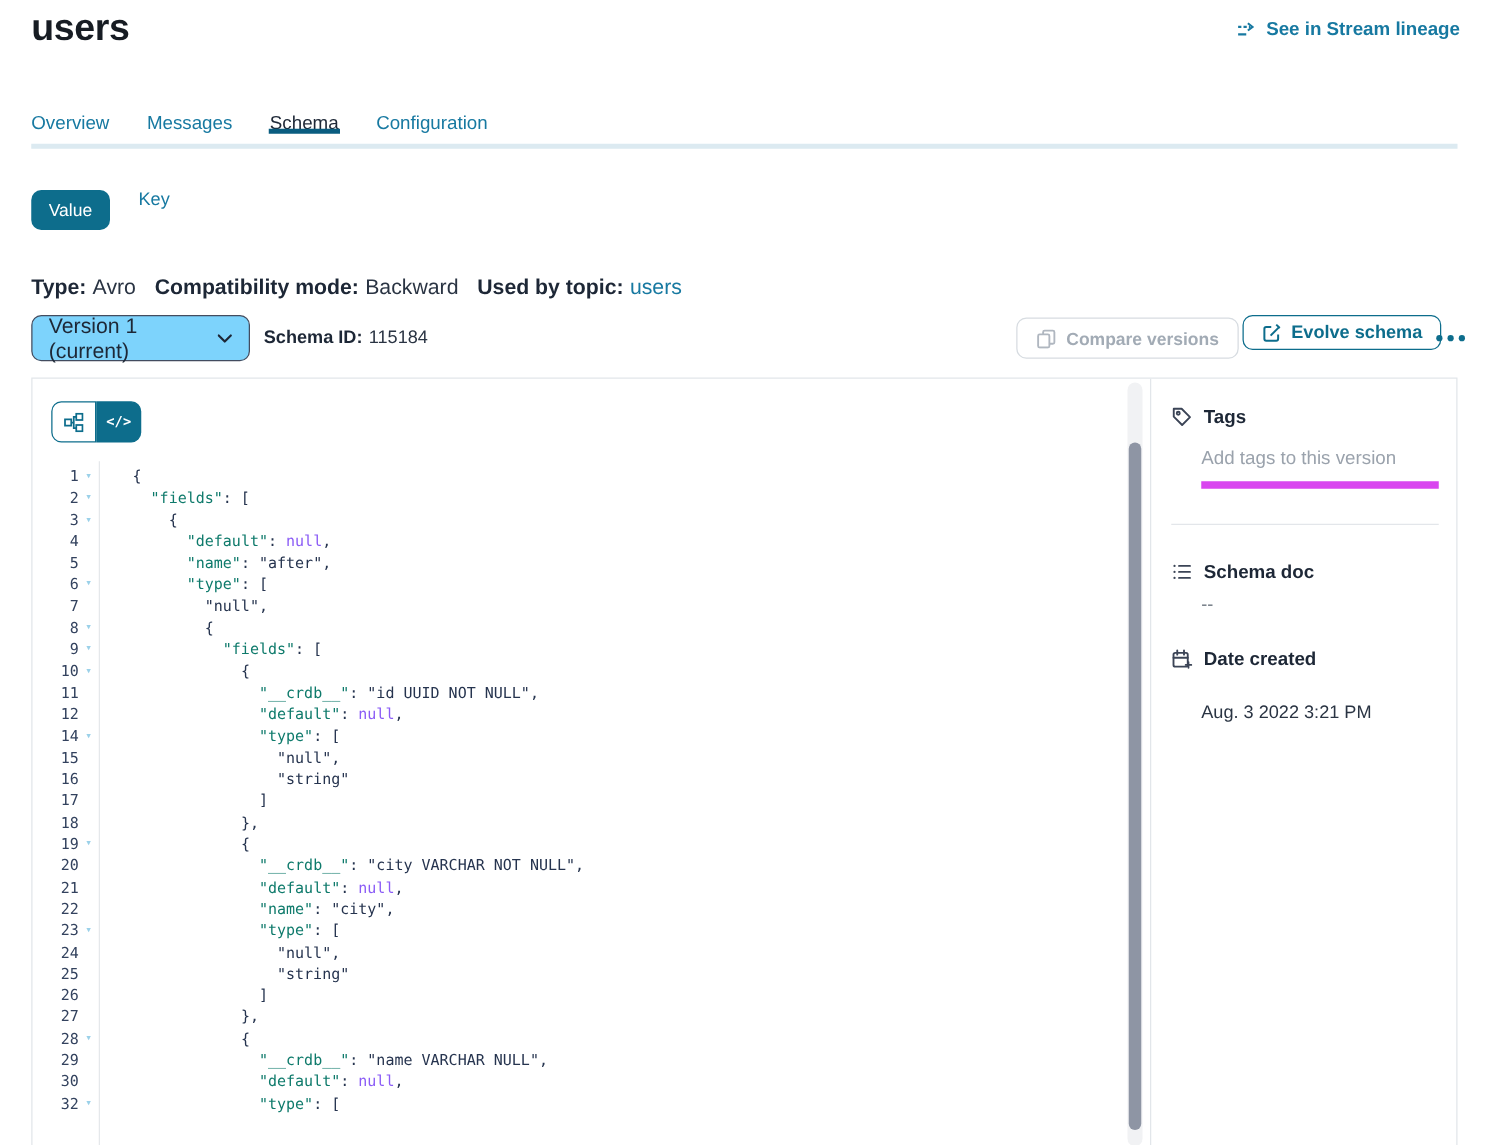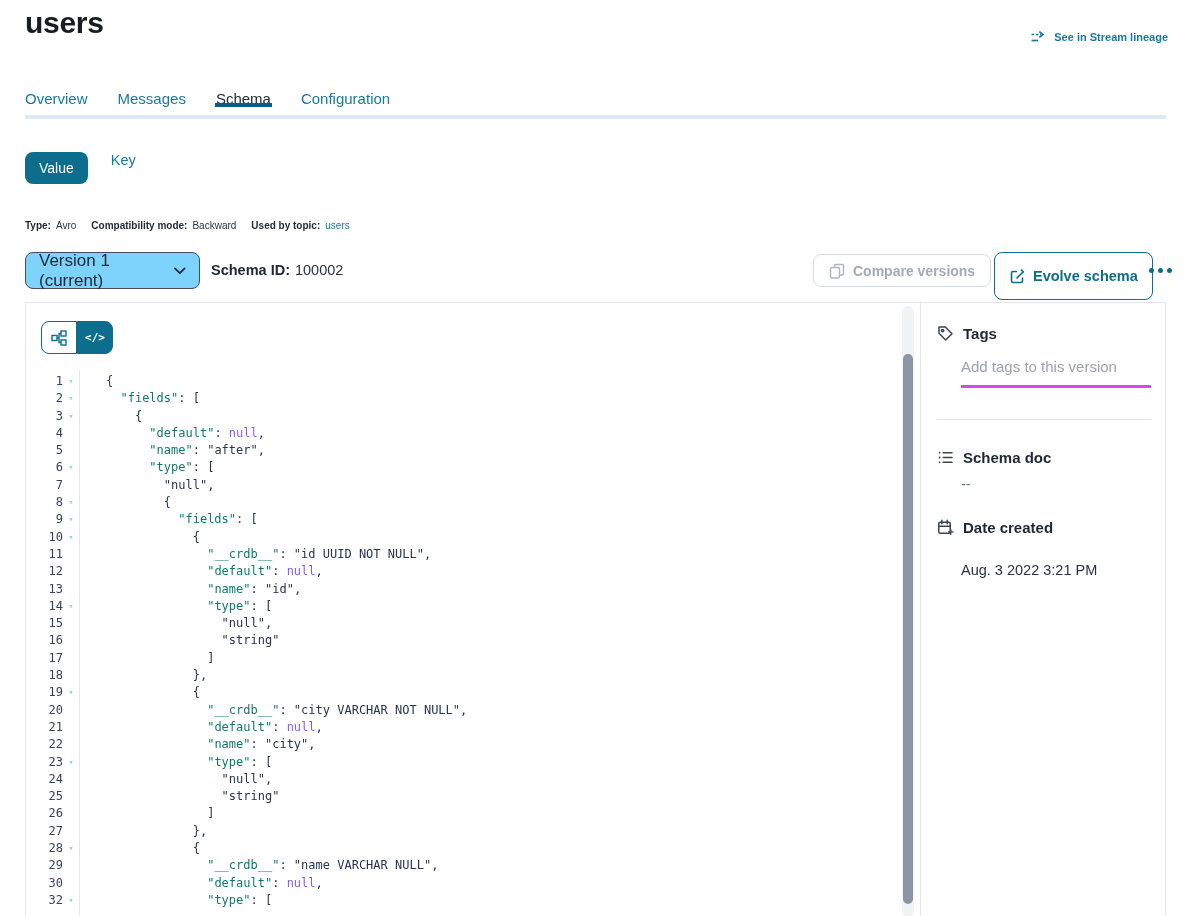--- a/index.html
+++ b/index.html
@@ -10,23 +10,23 @@
     background: #ffffff;
     font-family: "Liberation Sans", sans-serif;
     color: #1e2837;
   }
   
   .page-title {
     position: absolute; left: 25px; top: 6px;
     font-size: 30px; font-weight: 800; color: #171c23; letter-spacing: -0.3px;
   }
   .lineage-link {
-    position: absolute; top: 29px; right: 21px;
+    position: absolute; top: 15px; right: 21px;
     display: flex; align-items: center; gap: 7px;
-    color: #1779a1; font-size: 11px; font-weight: 600; cursor: pointer;
+    color: #1779a1; font-size: 15px; font-weight: 600; cursor: pointer;
   }
   
   .tabs { position: absolute; left: 25px; top: 90px; display: flex; gap: 30px; }
   .tab {
     position: relative; font-size: 15px; font-weight: 500; color: #1779a1;
     padding-bottom: 0; cursor: pointer;
   }
   .tab.active { color: #1d2736; }
   .tab.active::after {
     content: ""; position: absolute; left: -1px; right: -1px; bottom: 0; height: 4px;
@@ -37,41 +37,41 @@
     background: #dceaf1;
   }
   
   .vk-row { position: absolute; left: 25px; top: 152px; display: flex; align-items: flex-start; gap: 23px; }
   .btn-value {
     background: #0d6d8c; color: #fff; border: none; border-radius: 8px;
     padding: 8px 14px; font-size: 14px; font-family: inherit; cursor: pointer;
   }
   .link-key { color: #1779a1; font-size: 14.5px; font-weight: 500; cursor: pointer; }
   
-  .meta-bar { position: absolute; left: 25px; top: 220px; display: flex; gap: 15px; font-size: 10px; }
+  .meta-bar { position: absolute; left: 25px; top: 220px; display: flex; gap: 15px; font-size: 17px; }
   .meta-item { display: flex; gap: 5px; }
   .meta-label { font-weight: 700; color: #1d2736; }
   .meta-value { color: #2a3443; }
   .meta-value.link { color: #1779a1; cursor: pointer; }
   
   .version-select {
     position: absolute; left: 25px; top: 252px; width: 175px; height: 37px;
     border: 1px solid #434c5f; border-radius: 8px; background: #7dd3fc;
     display: flex; align-items: center; justify-content: space-between;
     padding: 0 13px; font-size: 17px; color: #1d2736; cursor: pointer;
   }
   .schema-id { position: absolute; left: 211px; top: 262px; font-size: 14.5px; display: flex; gap: 5px; }
   .btn-compare {
     position: absolute; left: 813px; top: 254px; height: 33px;
     display: flex; align-items: center; gap: 8px; padding: 0 15px;
     background: #fff; border: 1px solid #d7dce1; border-radius: 8px;
     color: #a2abb5; font-size: 14px; font-weight: 600; font-family: inherit;
   }
   .btn-evolve {
-    position: absolute; left: 994px; top: 252px; height: 48px;
+    position: absolute; left: 994px; top: 252px; height: 28px;
     display: flex; align-items: center; gap: 8px; padding: 0 14px;
     background: #fff; border: 1px solid #0d6d8c; border-radius: 8px;
     color: #0d6d8c; font-size: 14.5px; font-weight: 700; font-family: inherit; cursor: pointer;
   }
   .btn-more {
     position: absolute; left: 1144px; top: 252px; height: 36px; width: 32px;
     display: flex; align-items: center; justify-content: center; gap: 4px;
     background: transparent; border: none; cursor: pointer;
   }
   .btn-more i { width: 5px; height: 5px; border-radius: 50%; background: #0d6d8c; display: block; }
@@ -107,21 +107,21 @@
   .sb-thumb { position: absolute; left: 877px; top: 51px; height: 550px; width: 10px; background: #8e95a4; border-radius: 5px; cursor: grab; }
   .side-sep { position: absolute; left: 894px; top: 0; bottom: 0; width: 1px; background: #e2e6ea; }
   
   .sidebar { position: absolute; left: 911px; top: 0; bottom: 0; width: 214px; }
   .sb-header { position: absolute; left: 0; display: flex; align-items: flex-end; gap: 9px;
                font-size: 15px; font-weight: 700; color: #1d2736; }
   .sb-header svg { flex: none; }
   .tags-header { top: 22px; }
   .tags-input {
     position: absolute; left: 24px; top: 55px; width: 190px;
-    border: none; border-bottom: 3px solid #d946ef; outline: none;
+    border: none; border-bottom: 6px solid #d946ef; outline: none;
     padding: 0 0 10px 0; font-size: 15px; font-family: inherit; color: #2a3443; background: transparent;
   }
   .tags-input::placeholder { color: #9aa2ac; }
   .sb-divider { position: absolute; left: 0; top: 116px; width: 214px; height: 1px; background: #e3e6ea; }
   .doc-header { top: 146px; }
   .doc-value { position: absolute; left: 24px; top: 173px; font-size: 14.5px; color: #6e7680; }
   .date-header { top: 216px; }
   .date-value { position: absolute; left: 24px; top: 259px; font-size: 14.5px; color: #2a3443; }
   .icon-slate { stroke: #3b4456; }
 </style>
@@ -168,21 +168,21 @@
   </div>
 
 <div class="version-select">
   <span>Version 1 (current)</span>
   <svg width="12" height="8" viewBox="0 0 12 8" fill="none" stroke="#1d2736" stroke-width="1.8" stroke-linecap="round" stroke-linejoin="round">
     <path d="M1 1.3 L6 6.3 L11 1.3"></path>
   </svg>
 </div>
 <div class="schema-id">
   <span class="meta-label">Schema ID:</span>
-  <span class="meta-value">100002</span>
+  <span class="meta-value">115184</span>
 </div>
 <button class="btn-compare" disabled="">
   <svg width="16" height="16" viewBox="0 0 16 16" fill="none" stroke="#b0b7c0" stroke-width="1.5">
     <rect x="5.5" y="1.5" width="9" height="10.5" rx="1.2"></rect>
     <rect x="1.5" y="4.5" width="9" height="10.5" rx="1.2" fill="#fff"></rect>
   </svg>
   <span>Compare versions</span>
 </button>
 <button class="btn-evolve">
   <svg width="16" height="16" viewBox="0 0 16 16" fill="none" stroke="#0d6d8c" stroke-width="1.6">
@@ -270,25 +270,20 @@
         <span class="ln">11</span>
         <span class="ar"></span>
         <span class="ct">              <span class="tk-k">"__crdb__"</span><span class="tk-p">: </span><span class="tk-s">"id UUID NOT NULL"</span><span class="tk-p">,</span></span>
       </div>
       <div class="cl">
         <span class="ln">12</span>
         <span class="ar"></span>
         <span class="ct">              <span class="tk-k">"default"</span><span class="tk-p">: </span><span class="tk-n">null</span><span class="tk-p">,</span></span>
       </div>
       <div class="cl">
-        <span class="ln">13</span>
-        <span class="ar"></span>
-        <span class="ct">              <span class="tk-k">"name"</span><span class="tk-p">: </span><span class="tk-s">"id"</span><span class="tk-p">,</span></span>
-      </div>
-      <div class="cl">
         <span class="ln">14</span>
         <span class="ar">▾</span>
         <span class="ct">              <span class="tk-k">"type"</span><span class="tk-p">: [</span></span>
       </div>
       <div class="cl">
         <span class="ln">15</span>
         <span class="ar"></span>
         <span class="ct">                <span class="tk-s">"null"</span><span class="tk-p">,</span></span>
       </div>
       <div class="cl">

